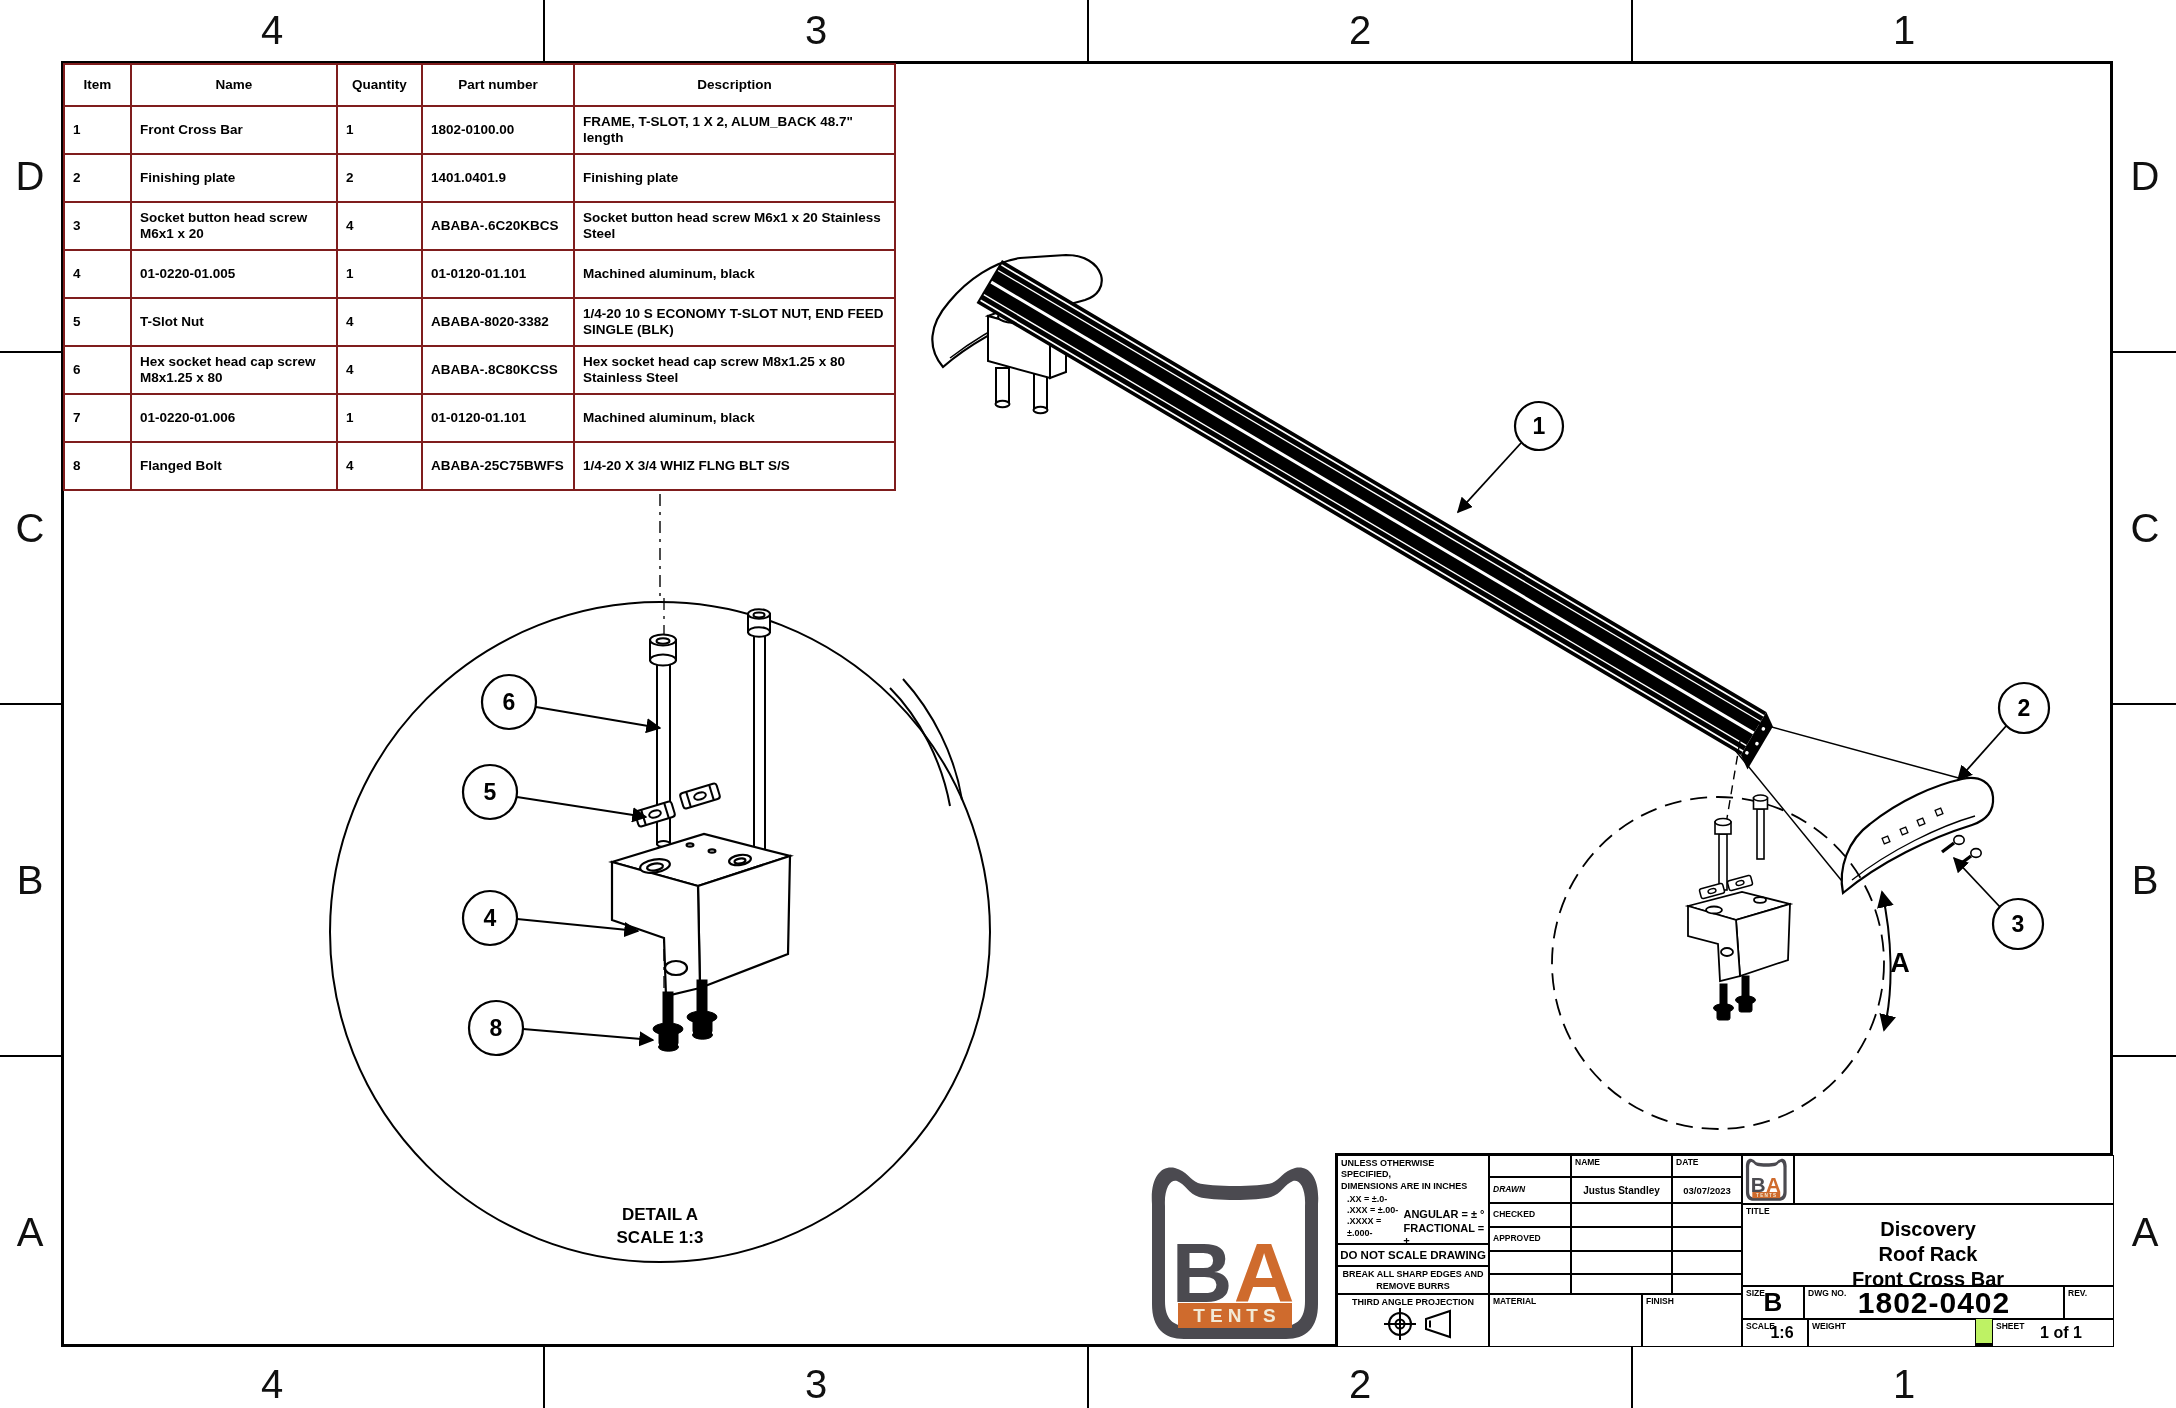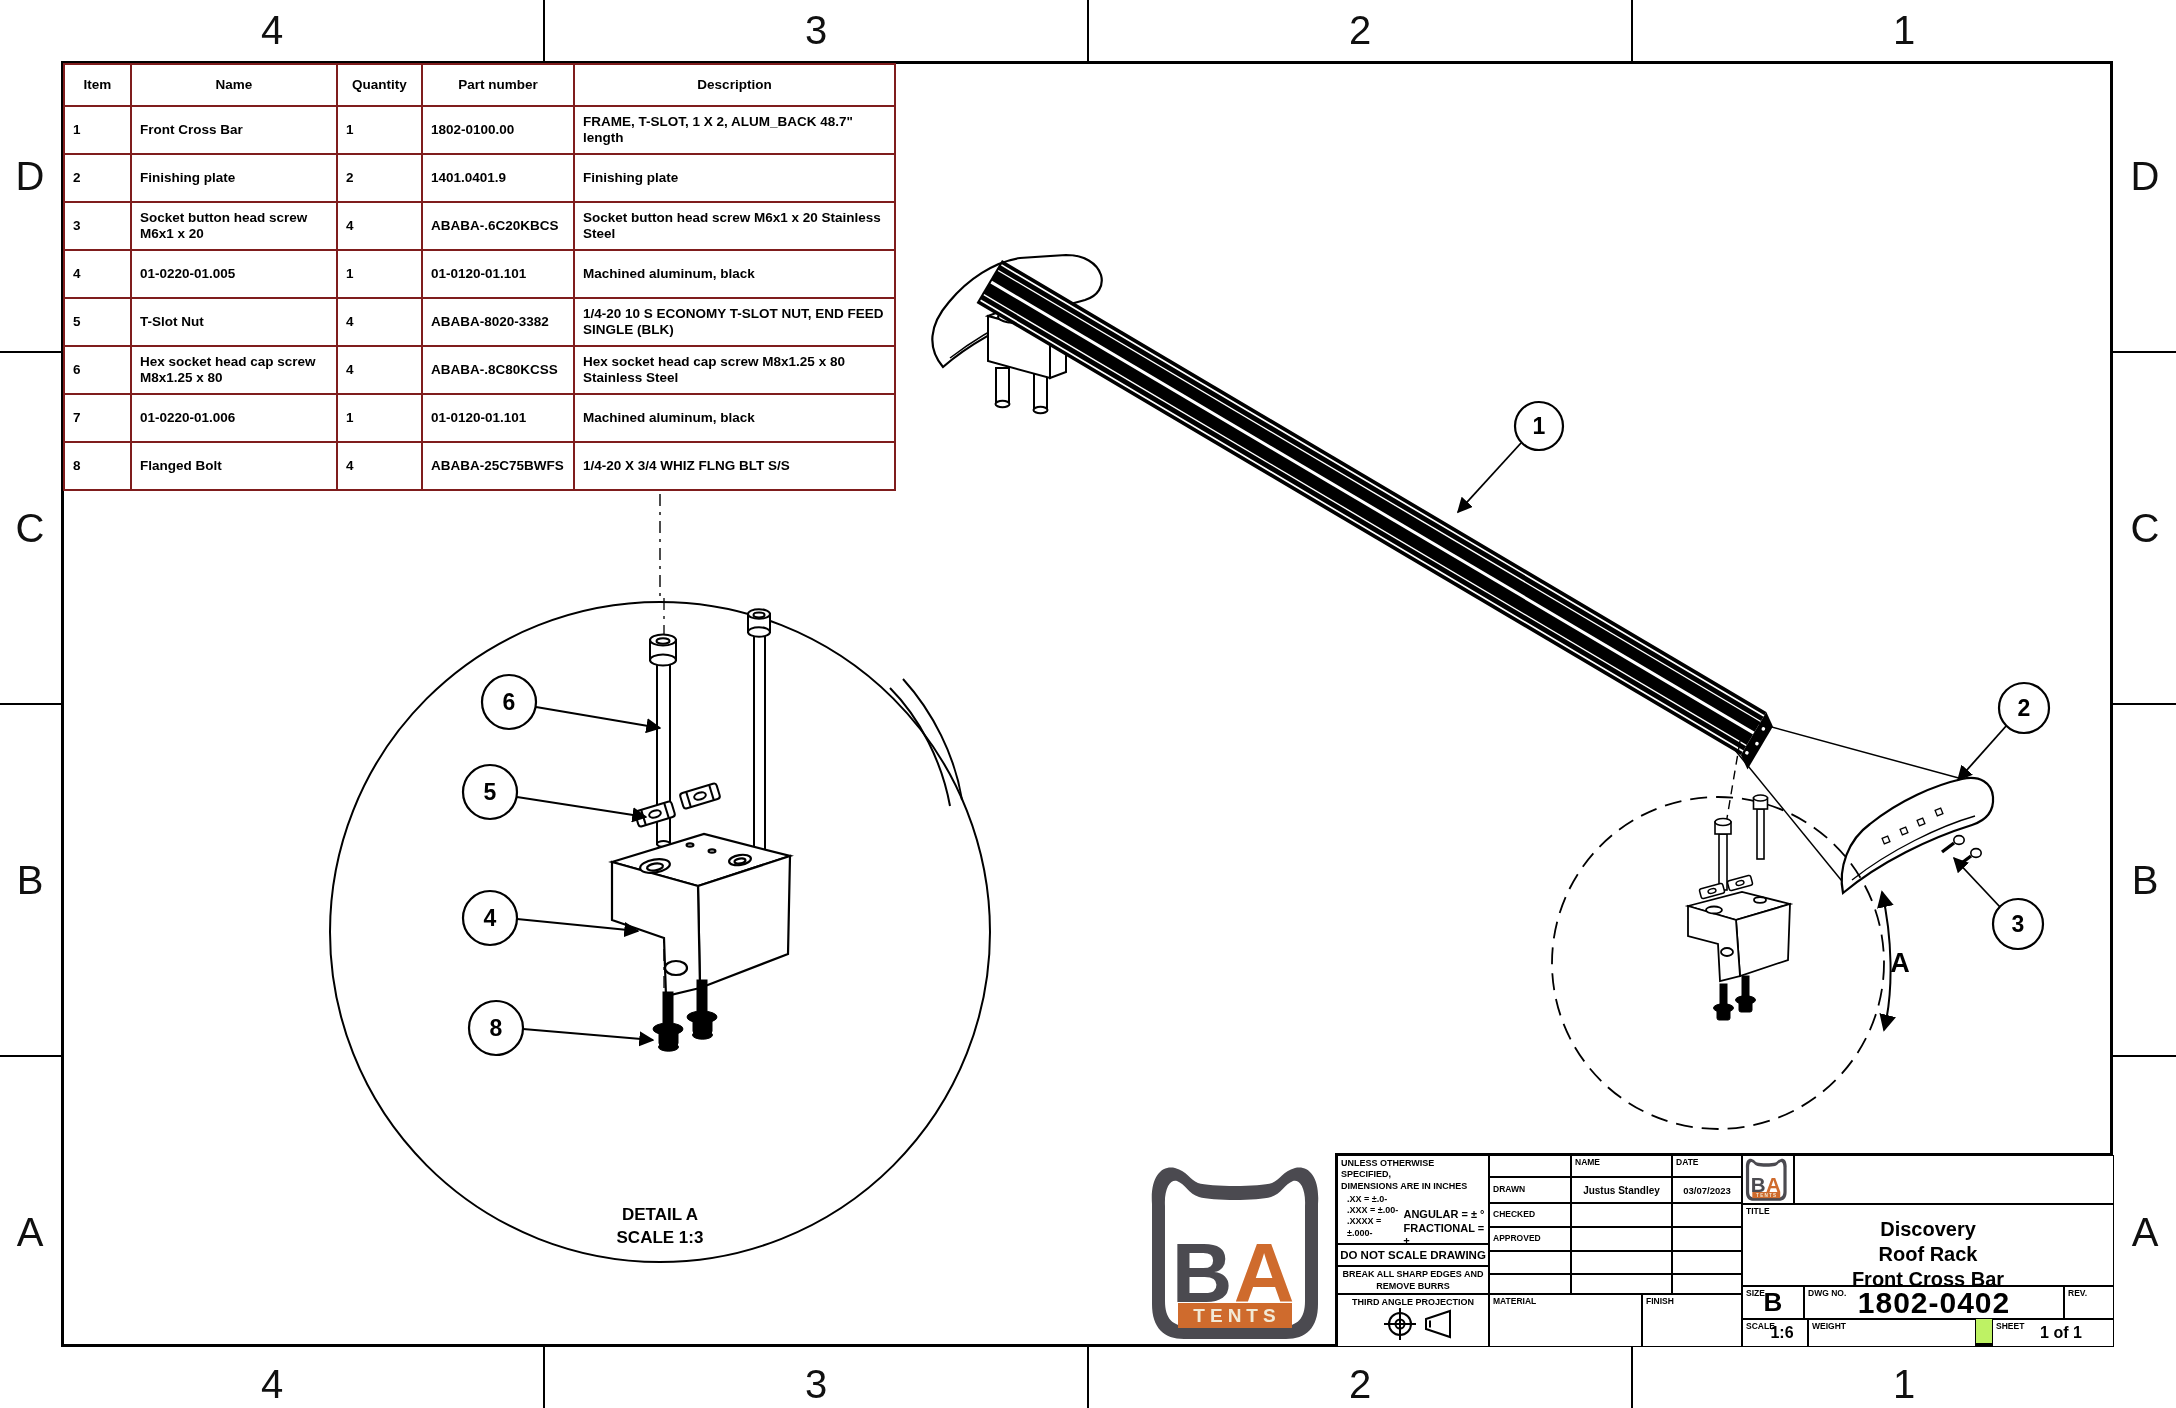--- a/index.html
+++ b/index.html
@@ -430,21 +430,21 @@
 
     <div class="tb-cell" style="left:152px;top:0;width:82px;height:22px;"></div>
     <div class="tb-cell" style="left:234px;top:0;width:101px;height:22px;">
       <span class="tb-lab">NAME</span>
     </div>
     <div class="tb-cell" style="left:335px;top:0;width:70px;height:22px;">
       <span class="tb-lab">DATE</span>
     </div>
 
     <div class="tb-cell" style="left:152px;top:22px;width:82px;height:26px;">
-      <span class="tb-lab" style="top:6px;">DRAWN</span>
+      <span class="tb-lab" style="top:6px;font-style:italic;">DRAWN</span>
     </div>
     <div class="tb-cell tb-center" style="left:234px;top:22px;width:101px;height:26px;justify-content:center;">
       <span class="val-name">Justus Standley</span>
     </div>
     <div class="tb-cell tb-center" style="left:335px;top:22px;width:70px;height:26px;">
       <span class="val-date">03/07/2023</span>
     </div>
 
     <div class="tb-cell" style="left:152px;top:48px;width:82px;height:24px;">
       <span class="tb-lab" style="top:5px;">CHECKED</span>

